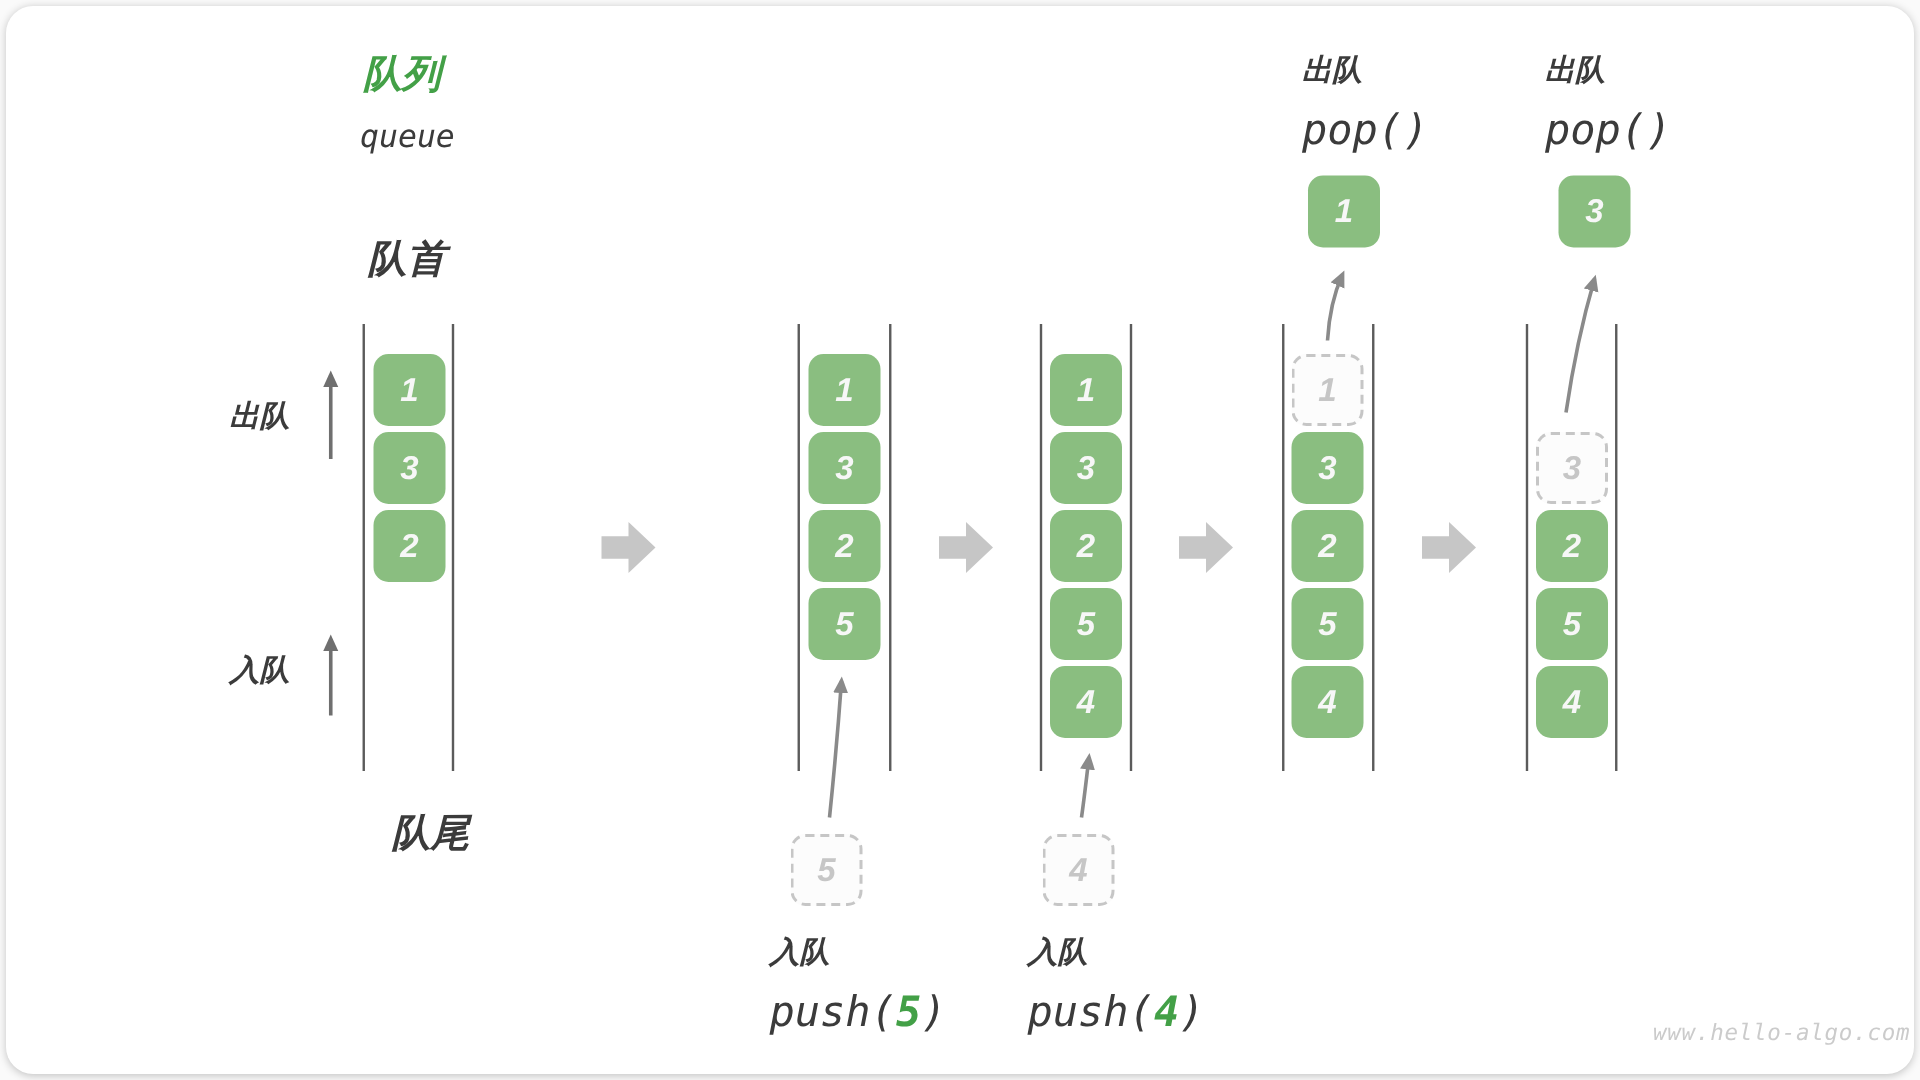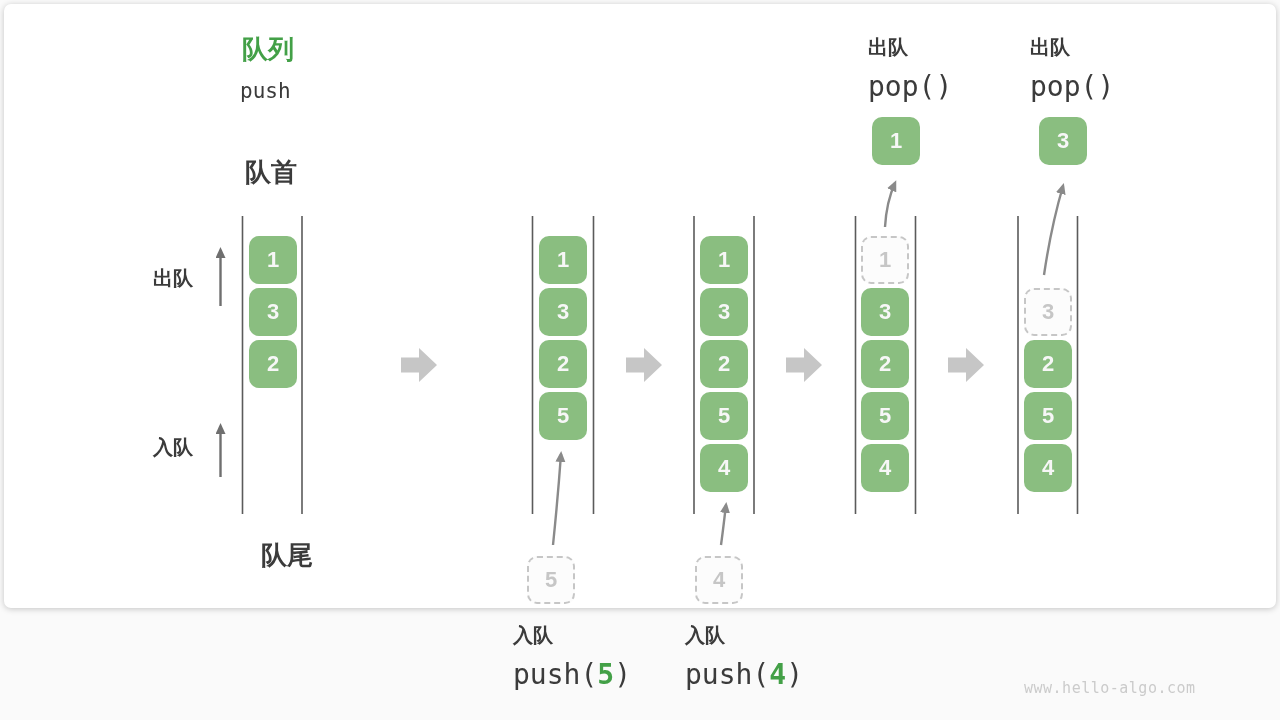--- a/index.html
+++ b/index.html
@@ -4,23 +4,24 @@
 <style>
   * { margin:0; padding:0; box-sizing:border-box; }
   html,body { width:1280px; height:720px; }
   body {
     background:#fafafa;
     font-family:"Liberation Sans", sans-serif;
     position:relative;
     overflow:hidden;
   }
   .card {
-    position:absolute; left:4px; top:4px; width:1272px; height:604px;
-    background:#ffffff; border-radius:7px;
+    position:absolute; left:4px; top:4px; width:1272px; height:712px;
+    background:#ffffff; border-radius:18px;
     box-shadow:0 1px 6px rgba(0,0,0,0.22);
+    font-style:italic;
   }
   .layer { position:absolute; left:0; top:0; width:1280px; height:720px; }
   .abs { position:absolute; }
   .zh {
     font-weight:bold; color:var(--text-dark,#3b3b3b);
     font-size:20px; line-height:1.15; white-space:nowrap;
   }
   .zh-lg { font-size:26px; }
   .mono {
     font-family:"DejaVu Sans Mono", monospace;
@@ -92,21 +93,21 @@
 
     <g class="op-arrows">
       <path d="M549,541 C552,512 555,478 557,450" marker-end="url(#ah-gray)"></path>
       <path d="M717,541 C719,527 720.5,513 722,501" marker-end="url(#ah-gray)"></path>
       <path d="M881,223 C882,206 886,190 891,179" marker-end="url(#ah-gray)"></path>
       <path d="M1040,271 C1045,237 1052,206 1059,182" marker-end="url(#ah-gray)"></path>
     </g>
   </svg>
 
   <div class="abs title-zh" style="left:238px; top:31px;">队列</div>
-  <div class="abs mono title-en" style="left:236px; top:71px;">push</div>
+  <div class="abs mono title-en" style="left:236px; top:71px;">queue</div>
 
   <div class="abs zh zh-lg" style="left:241px; top:154px;text-align:center;">队首</div>
   <div class="abs zh zh-lg" style="left:257px; top:537px;">队尾</div>
   <div class="abs zh" style="left:149px; top:263px;">出队</div>
   <div class="abs zh" style="left:149px; top:432px;">入队</div>
 
   <div class="qbox" style="left:245px; top:232px;">1</div>
   <div class="qbox" style="left:245px; top:284px;">3</div>
   <div class="qbox" style="left:245px; top:336px;">2</div>
 
@@ -145,14 +146,14 @@
   <div class="abs op-block" style="left:1026px; top:32px;">
     <div class="zh">出队</div>
     <div class="mono op-code">pop()</div>
   </div>
   <div class="qbox" style="left:1035px; top:113px;">3</div>
   <div class="qbox ghost" style="left:1020px; top:284px;">3</div>
   <div class="qbox" style="left:1020px; top:336px;">2</div>
   <div class="qbox" style="left:1020px; top:388px;">5</div>
   <div class="qbox" style="left:1020px; top:440px;">4</div>
 
-  <div class="abs mono watermark" style="left:1020px; top:675px;">www.hello-algo.com</div>
+  <div class="abs mono watermark" style="left:1098px; top:675px;">www.hello-algo.com</div>
 </div>
 
 </body></html>

